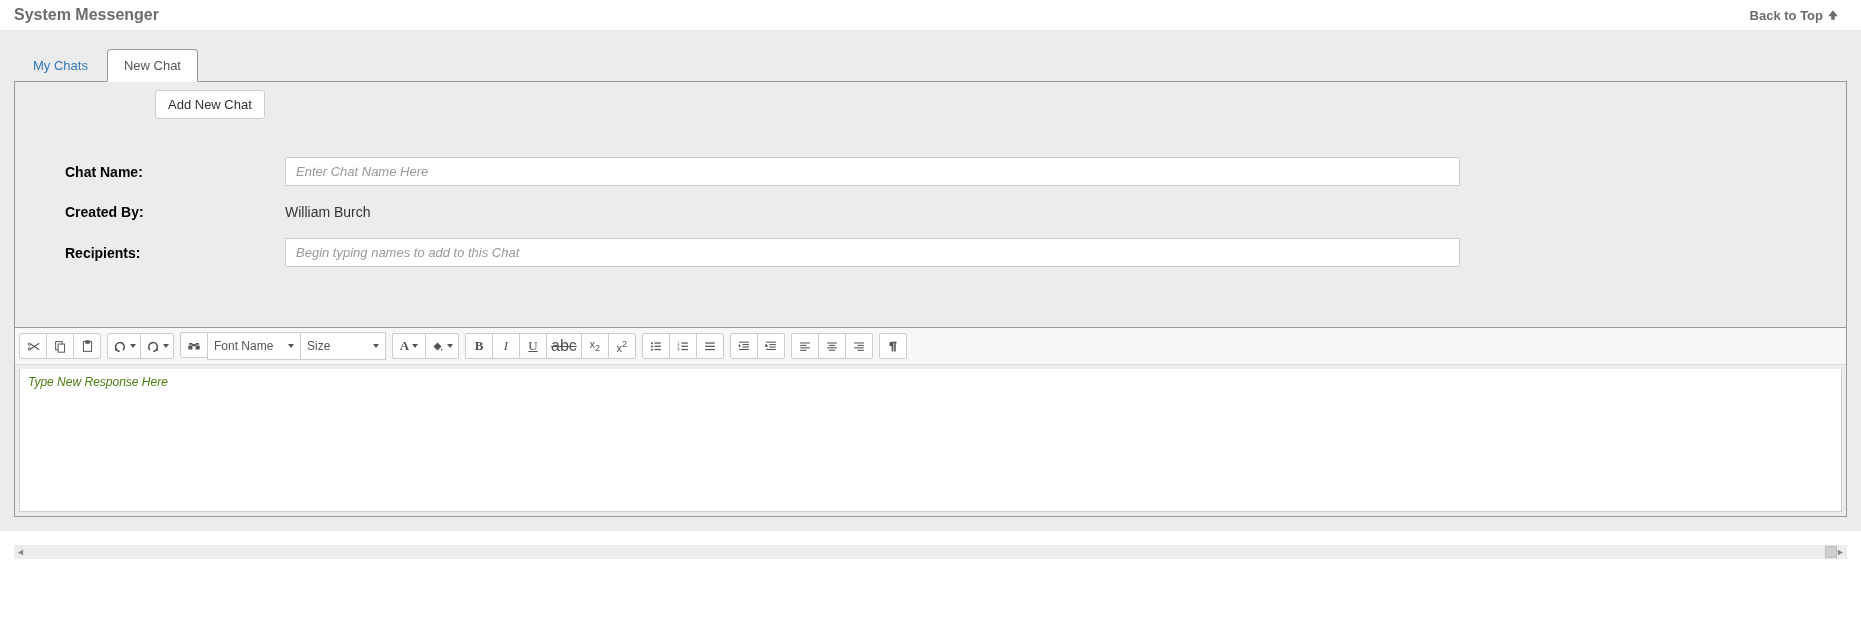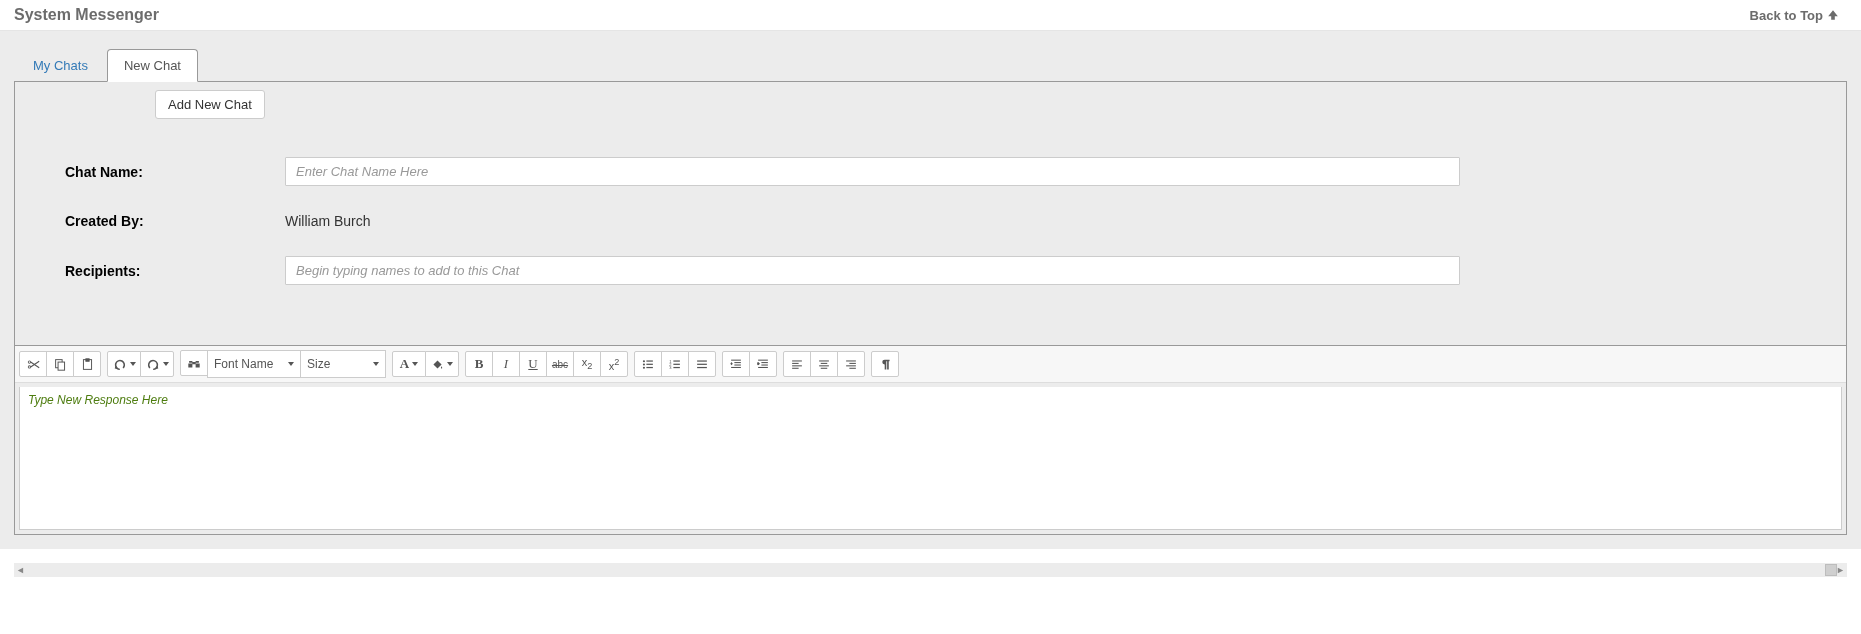--- a/index.html
+++ b/index.html
@@ -75,21 +75,21 @@
     font-size: 13px;
     color: #333;
     cursor: pointer;
   }
   .form-area {
     padding: 30px 30px 30px 50px;
   }
   .form-row {
     display: flex;
     align-items: center;
-    margin-bottom: 27px;
+    margin-bottom: 18px;
   }
   .form-label {
     width: 220px;
     font-weight: bold;
     font-size: 14px;
     color: #000;
   }
   .form-value {
     flex: 1;
     font-size: 14px;
@@ -325,21 +325,21 @@
               </svg>
             <span class="caret"></span>
           </div>
         </div>
 
         <div class="tb-group">
           <div class="tb-btn bold serif" style="font-size:13px">B</div>
           <div class="tb-btn italic serif" style="font-size:13px">I</div>
           <div class="tb-btn underline serif" style="font-size:13px">U</div>
           <div class="tb-btn">
-              <span class="strike" style="font-size:10px">abc</span>
+              <span class="strike" style="font-size:16px">abc</span>
             </div>
           <div class="tb-btn">
               <span style="font-size:11px"><span>x</span><sub>2</sub></span>
             </div>
           <div class="tb-btn">
               <span style="font-size:11px"><span>x</span><sup>2</sup></span>
             </div>
         </div>
 
         <div class="tb-group">

